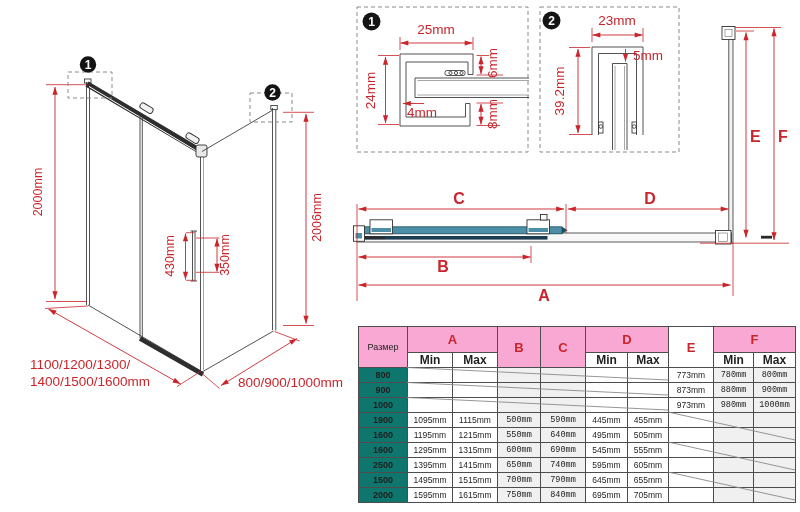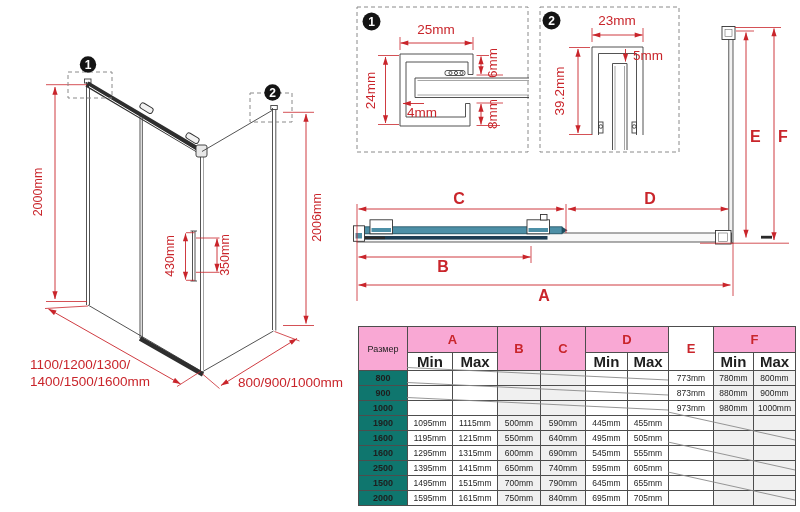--- a/index.html
+++ b/index.html
@@ -13,27 +13,27 @@
   .dash  { fill:none; stroke:#8a8a8a; stroke-width:1; stroke-dasharray:4 3; }
   .rlab  { fill:#c9252b; font-size:12.5px; }
   .rlab2 { fill:#c9252b; font-size:13.5px; }
   .rbig  { fill:#c9252b; font-size:16px; font-weight:bold; }
   .badge { fill:#fff; font-size:12px; font-weight:bold; text-anchor:middle; }
 
   .table-wrap { position:absolute; left:358px; top:326px; width:438px; }
   table.dims { border-collapse:collapse; table-layout:fixed; }
   table.dims th, table.dims td { border:1px solid #4d4d4d; text-align:center; padding:0; overflow:hidden; }
   table.dims thead tr.r1 th { height:25px; }
-  table.dims thead tr.r2 th { height:12px; font-size:15px; color:#1e1e1e; }
+  table.dims thead tr.r2 th { height:12px; font-size:12px; color:#1e1e1e; }
   th.redh { color:#c9252b; font-size:13px; font-weight:bold; }
   th.szh  { font-size:9px; font-weight:normal; color:#1e1e1e; }
   .g { background:#f9a8d4; }
   .w { background:#ffffff; }
   table.dims td { height:14px; font-size:8.5px; color:#1e1e1e; background:#fff; }
-  table.dims td.shade { background:#f0f0f0; }
+  table.dims td.shade { background:#f0f0f0;font-family:Liberation Mono, monospace; }
   table.dims td.rowlabel { font-weight:bold; font-size:9px; background:#0f766e; }
   svg.strike { position:absolute; left:0; top:0; pointer-events:none; }
 </style>
 </head>
 <body>
 
 <div class="canvas">
 
 <svg width="800" height="512" viewBox="0 0 800 512">
   <defs>

